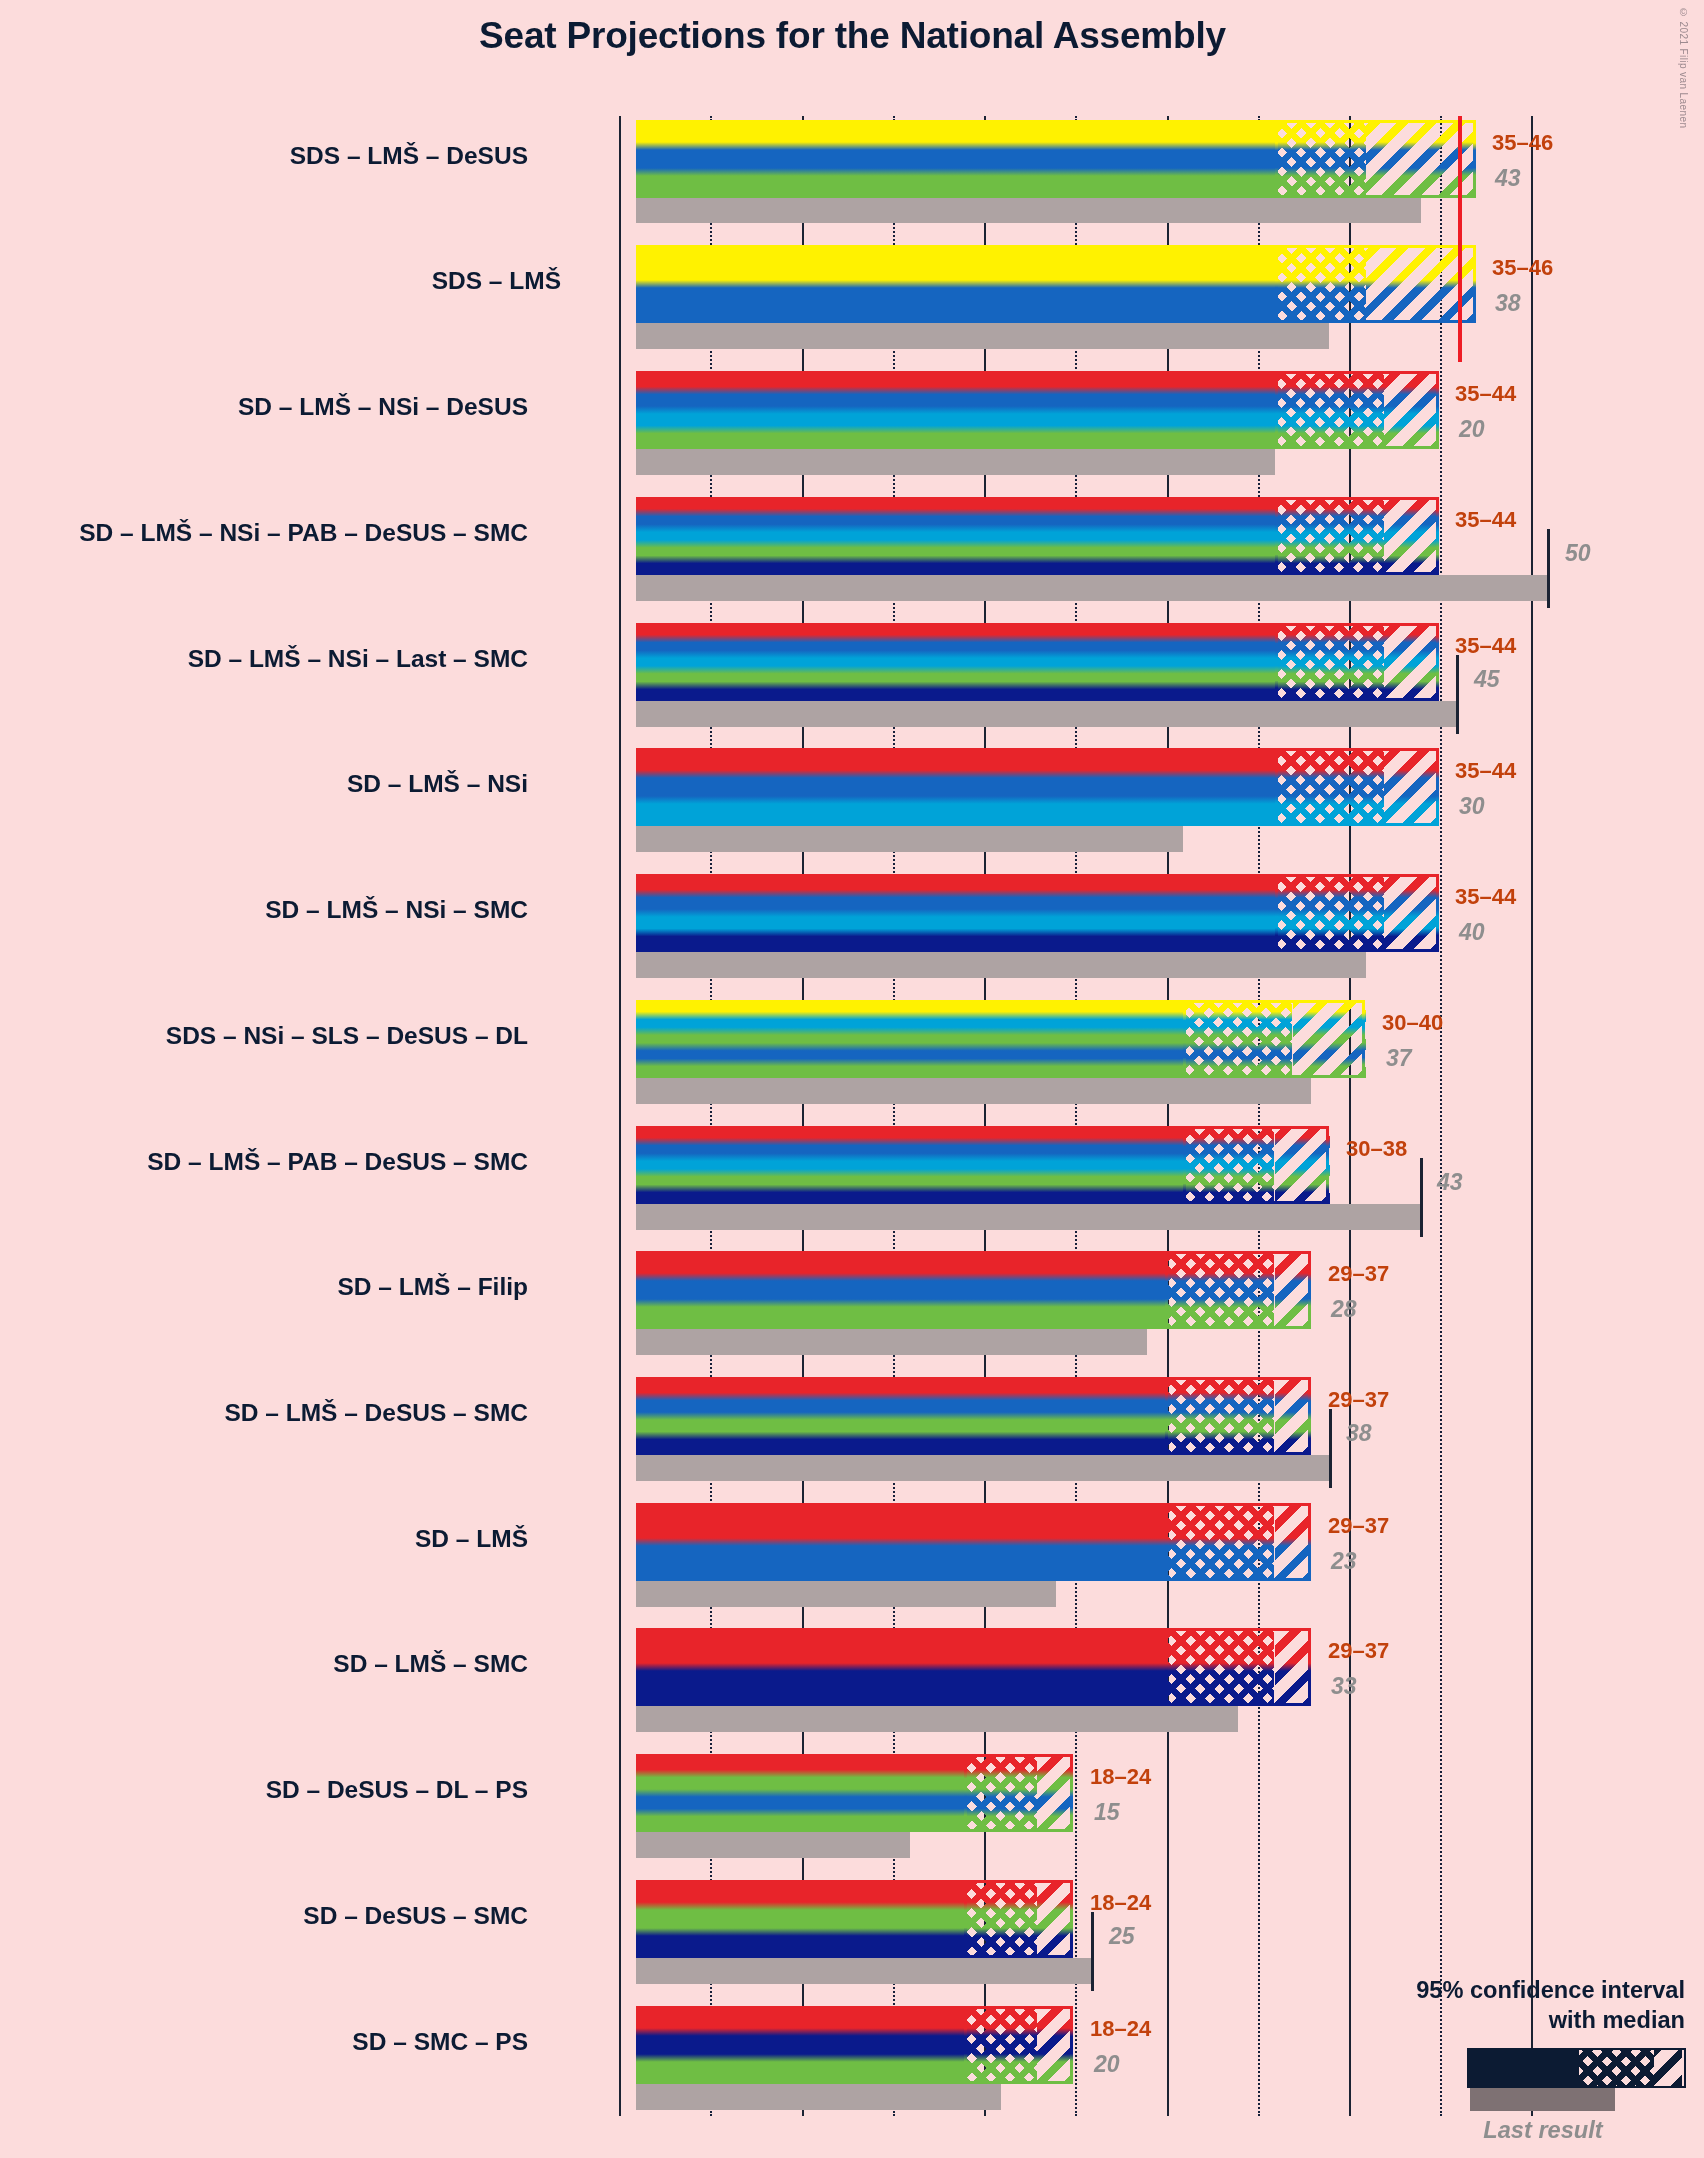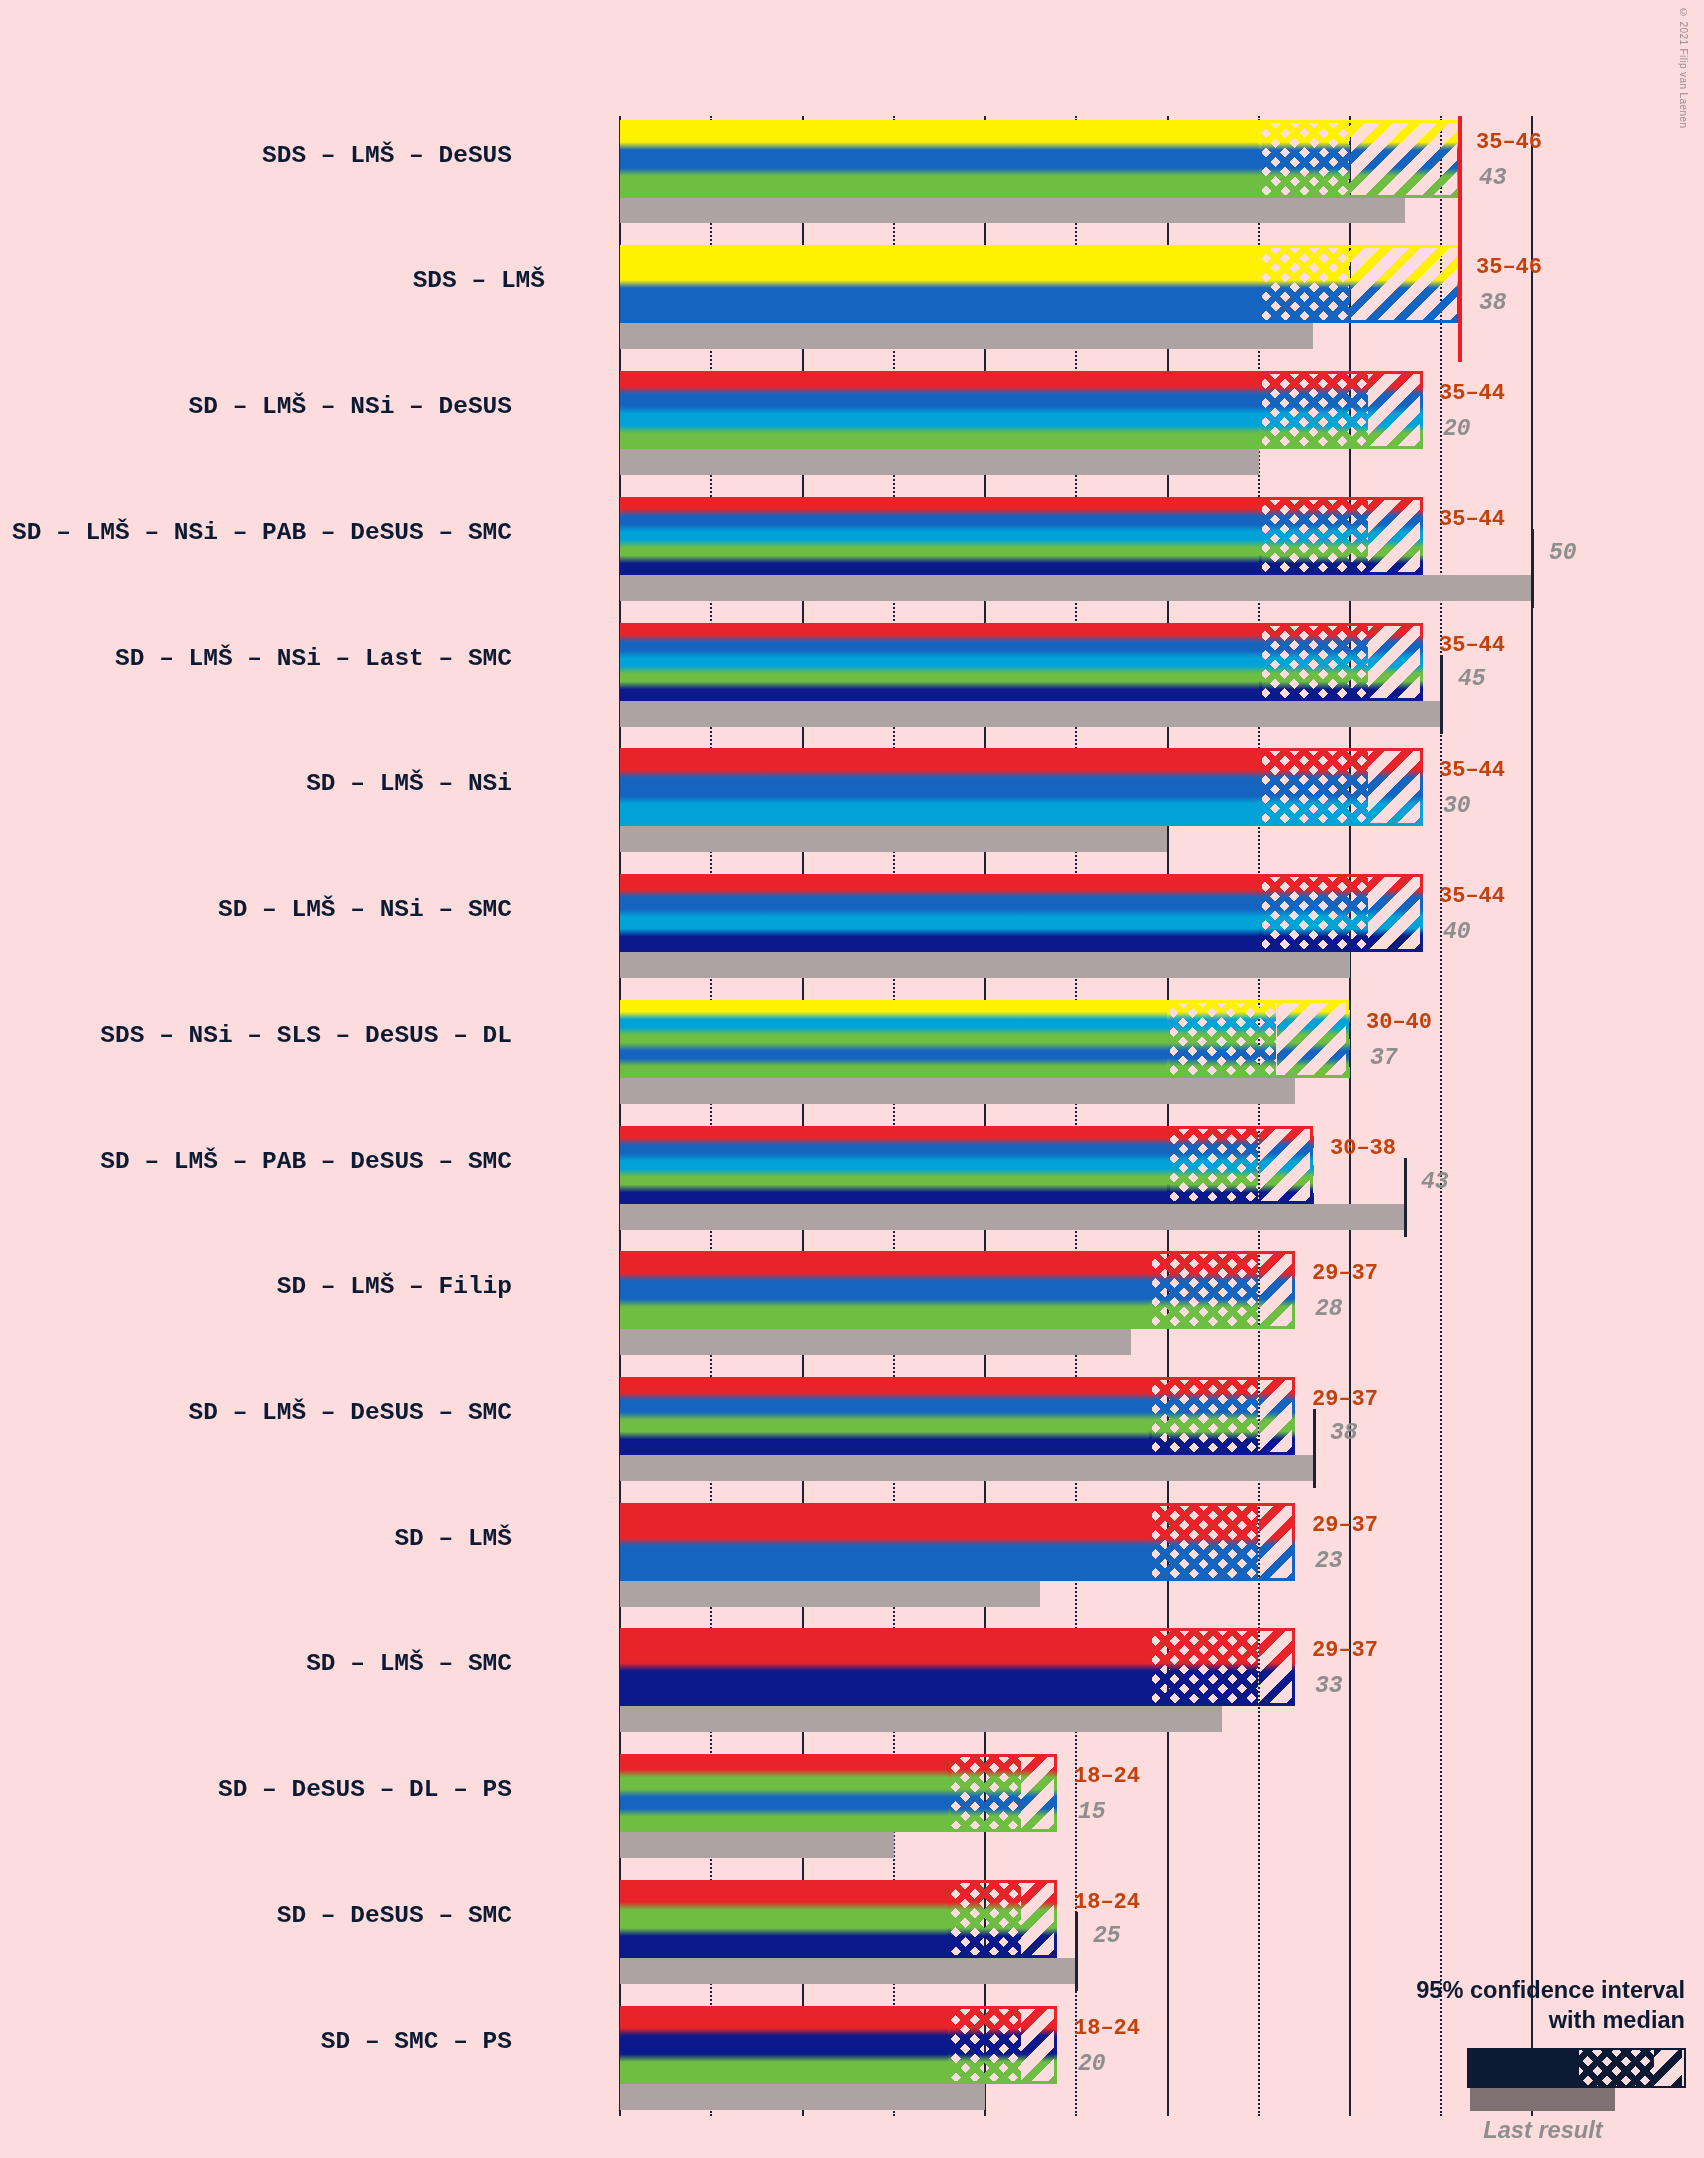--- a/index.html
+++ b/index.html
@@ -26,21 +26,21 @@
     letter-spacing:0.4px;
   }
 
   
   #plot{position:absolute;left:0;top:116px;width:1705px;height:2018px;}
   .gridline{position:absolute;top:0;width:1.8px;background:#1B2333;}
   .gridline.dotted{
     width:0;border-left:2.7px dotted #15203A;background:none;
   }
 
-  .row{position:absolute;left:0;width:1598px;font-family:Liberation Mono, monospace;}
+  .row{position:absolute;left:16px;width:1598px;}
   .rowlabel{
     position:absolute;right:1086px;
     font-size:24.5px;font-weight:bold;color:#0C1B33;white-space:nowrap;
     text-align:right;
   }
   .bar{position:absolute;left:0;top:0;height:100%;}
   .solid{}
   .cihatch,.citail{position:absolute;top:0;height:100%;}
   .lastresult{position:absolute;background:#AEA3A3;}
   .lastlabel{
@@ -67,20 +67,21 @@
   .legend-lastlabel{
     position:absolute;font-size:23.6px;font-style:italic;font-weight:bold;
     color:#8E8E8E;white-space:nowrap;text-align:center;
   }
 </style>
 </head>
 <body>
 
 <div id="chart-root">
 
+  <div class="title">Seat Projections for the National Assembly</div>
   <div class="copyright">© 2021 Filip van Laenen</div>
 
   <div id="plot">
       <div class="gridline" style="left: 619px; height: 2000px;"></div>
       <div class="gridline dotted" style="left: 710px; height: 2000px;"></div>
       <div class="gridline" style="left: 802px; height: 2000px;"></div>
       <div class="gridline dotted" style="left: 893px; height: 2000px;"></div>
       <div class="gridline" style="left: 984px; height: 2000px;"></div>
       <div class="gridline dotted" style="left: 1075px; height: 2000px;"></div>
       <div class="gridline" style="left: 1167px; height: 2000px;"></div>

